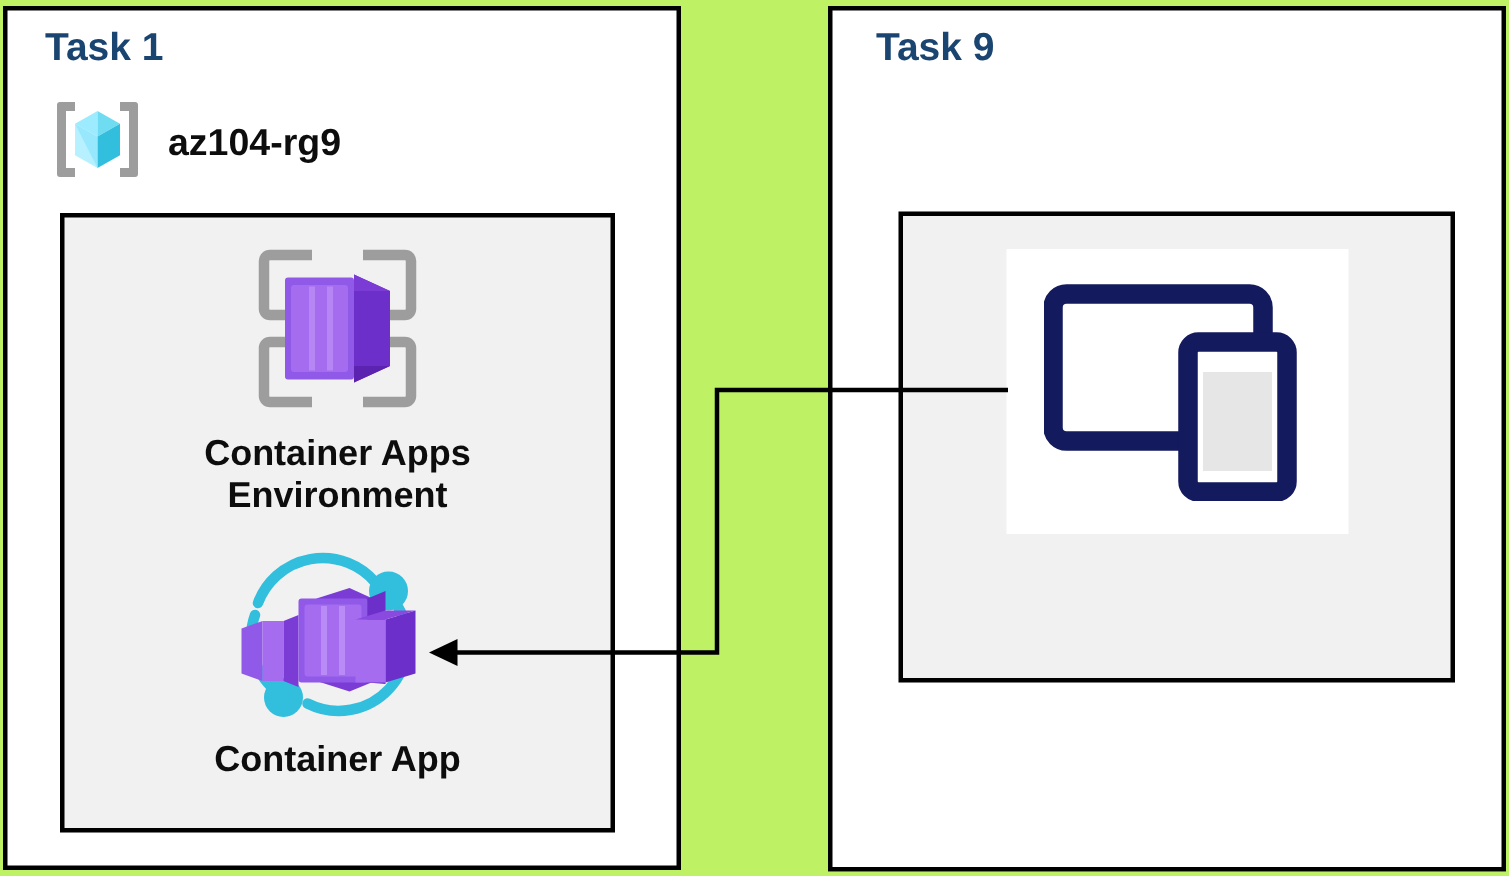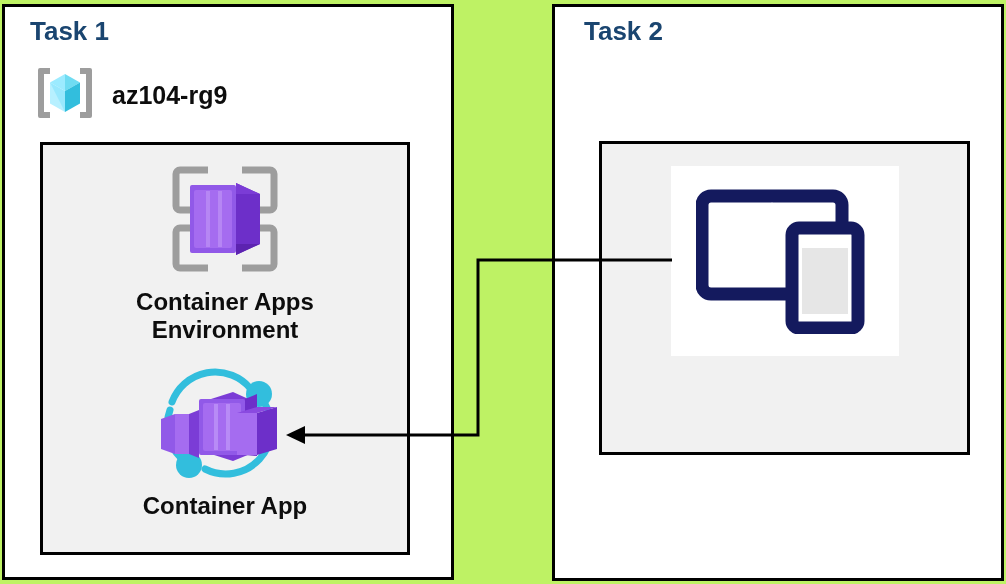--- a/index.html
+++ b/index.html
@@ -197,21 +197,21 @@
         <path d="M75 25 L99 36 L75 36 Z" fill="#7b3cd6"></path>
         <path d="M75 86 L99 86 L75 97 Z" fill="#5c23b0"></path>
       </svg>
     </span>
     <div class="node-caption">Container Apps
 Environment</div>
   </div>
 
   <div class="task-panel" id="task2-panel"></div>
 
-  <div class="task-title" style="left:584px;">Task 2</div>
+  <div class="task-title" style="left:584px;">Task 9</div>
 
   <div class="group-box" id="test-group-box"></div>
 
   <div class="node" id="node-test">
     <div id="test-tile">
       <span>
         <svg width="178" height="150" viewBox="0 0 178 150" aria-hidden="true">
 
           <rect x="6" y="12" width="140" height="98" rx="9" ry="9" fill="none" stroke="#141a5e" stroke-width="13"></rect>
           <circle cx="76" cy="22" r="3.2" fill="#ffffff"></circle>

